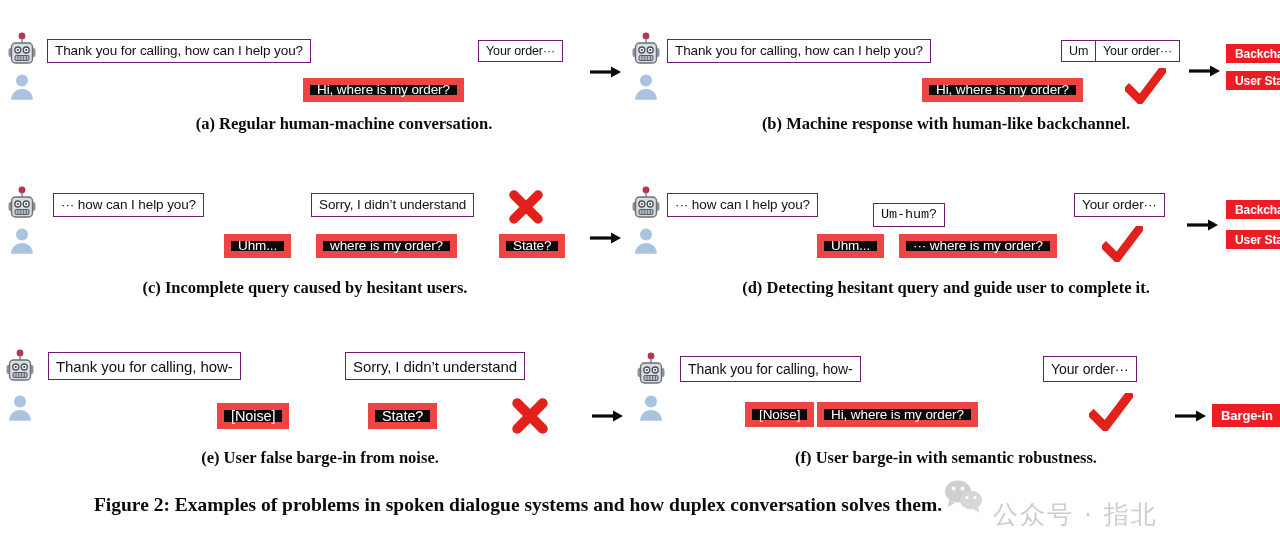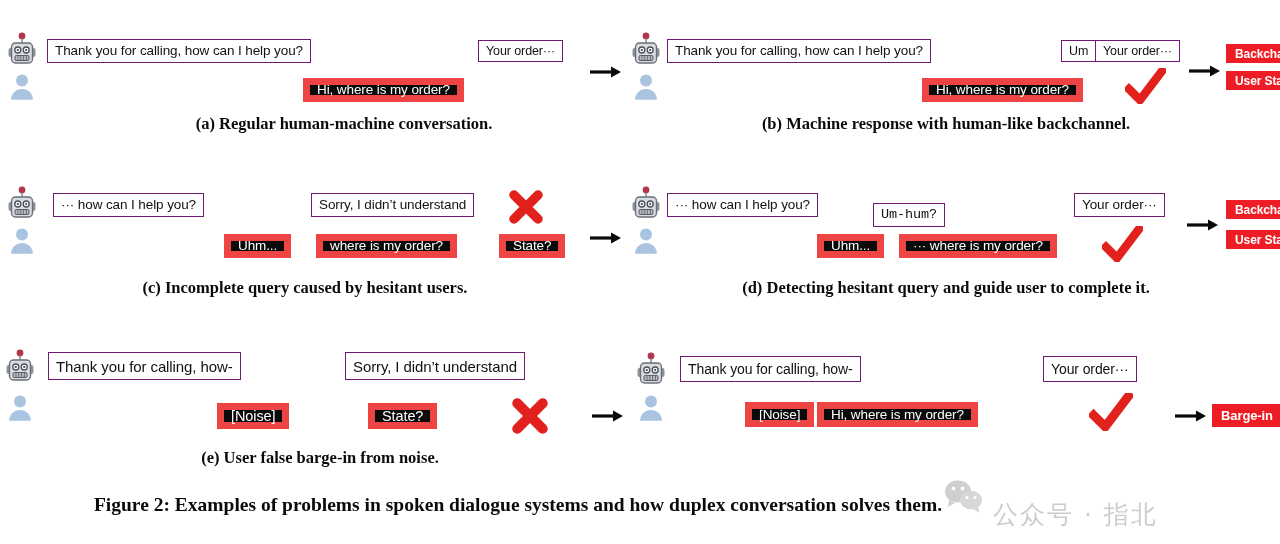--- a/index.html
+++ b/index.html
@@ -313,20 +313,21 @@
     <svg class="mark" style="left:477px; top:55px;" viewBox="0 0 41 36" width="44" height="38">
         <use href="#g-check"></use>
       </svg>
 
     <svg class="arrow" style="left:562px; top:69px;" viewBox="0 0 33 18" width="33" height="18">
         <use href="#g-arrow"></use>
       </svg>
 
     <div class="tag" style="left:600px; top:66px; height:23px; font-size:13px;">Barge-in</div>
 
+    <div class="caption" style="left:0; top:110px; width:668px;">(f) User barge-in with semantic robustness.</div>
   </div>
 
   <div class="watermark">
     <svg viewBox="0 0 40 36" width="40" height="36">
         <use href="#g-wechat"></use>
       </svg>
     <span class="wm-text">公众号 · 指北</span>
   </div>
 
   <div class="fig-caption">Figure 2: Examples of problems in spoken dialogue systems and how duplex conversation solves them.</div>

